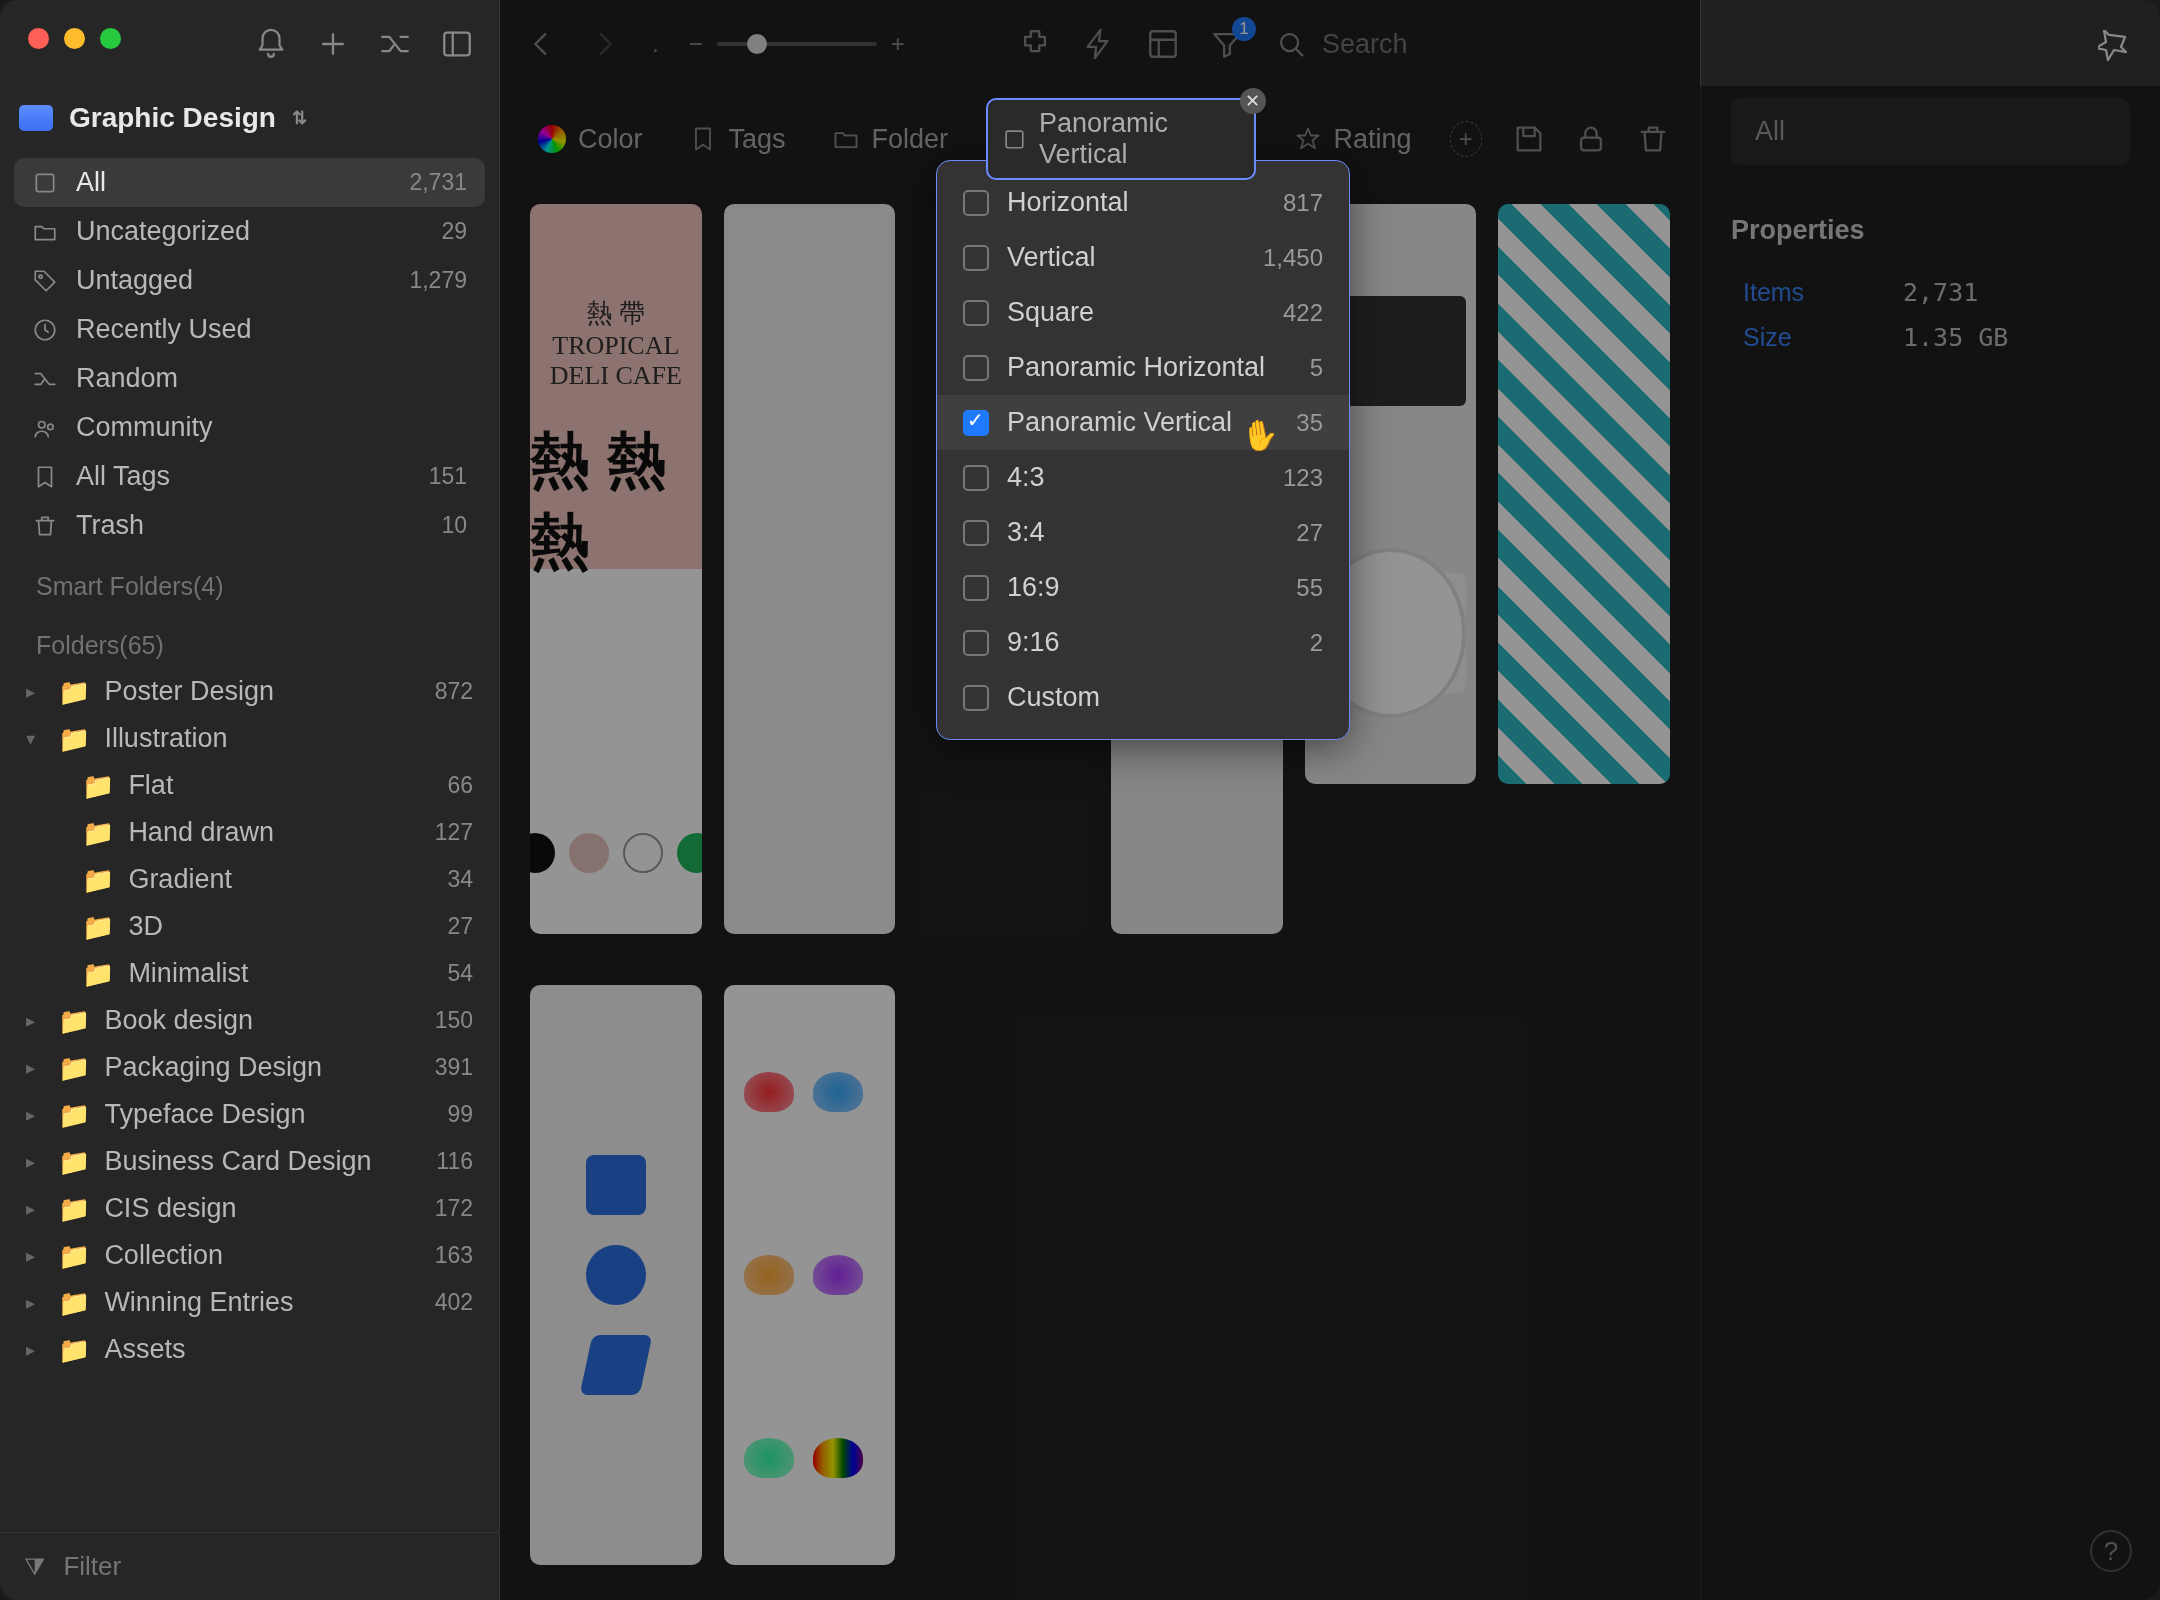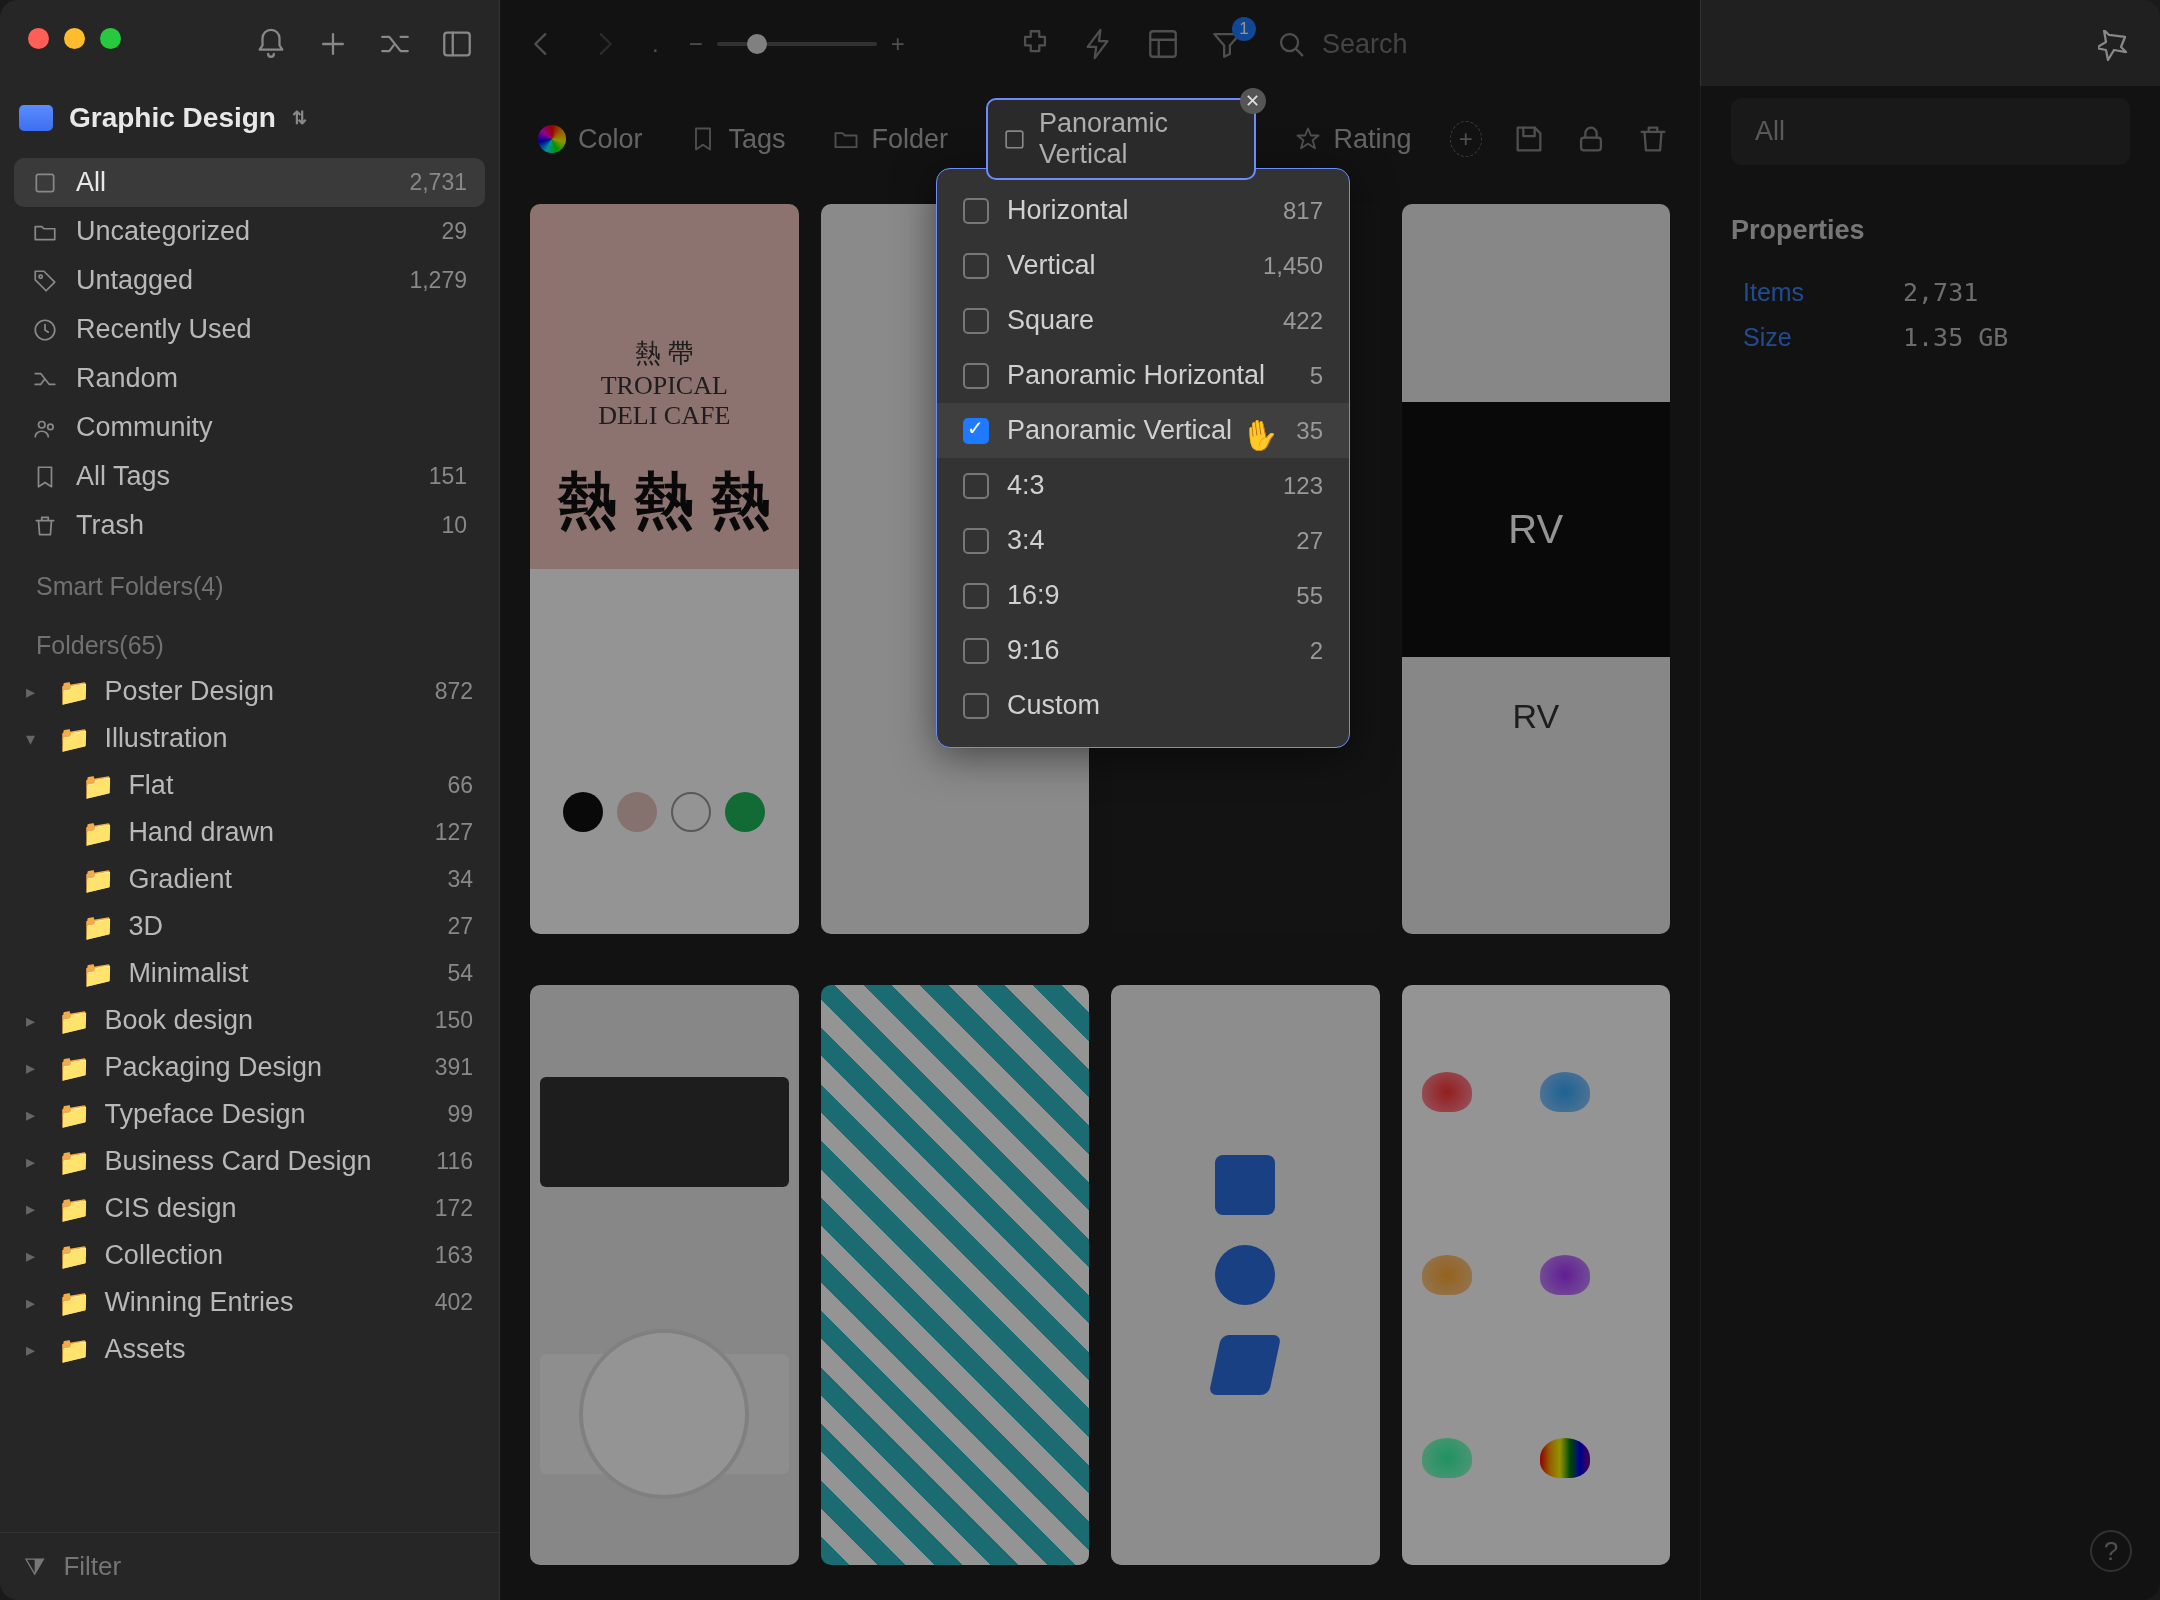--- a/index.html
+++ b/index.html
@@ -180,21 +180,21 @@
 }
 .filter-actions { margin-left:auto; display:flex; gap:28px;}
 .plus-btn {
   width:36px;height:36px;border:1.5px dashed #666;border-radius:50%;
   display:flex;align-items:center;justify-content:center;color:#888;
 }
 
 
 .dropdown {
   position:absolute;
-  top: 168px; left: 936px;
+  top: 160px; left: 936px;
   width: 414px;
   background: #333333;
   border-radius: 14px;
   border:1px solid #6b8cff;
   box-shadow: 0 8px 40px rgba(0,0,0,0.5);
   padding: 14px 0;
   z-index: 50;
 }
 .dd-item {
   display:flex; align-items:center;
@@ -217,21 +217,21 @@
   position:absolute; top:418px; left:1242px;
   font-size:30px; color:#fff; z-index:60;
   transform: rotate(-8deg);
 }
 
 
 .grid-area {
   flex:1;
   padding: 6px 30px;
   display:grid;
-  grid-template-columns: repeat(4, 1fr);
+  grid-template-columns: repeat(6, 1fr);
   gap: 22px;
   position:relative;
   overflow:hidden;
 }
 .thumb {
   background:#d8d8d8;
   border-radius:10px;
   width:100%;
   overflow:hidden;
   display:flex;flex-direction:column;

